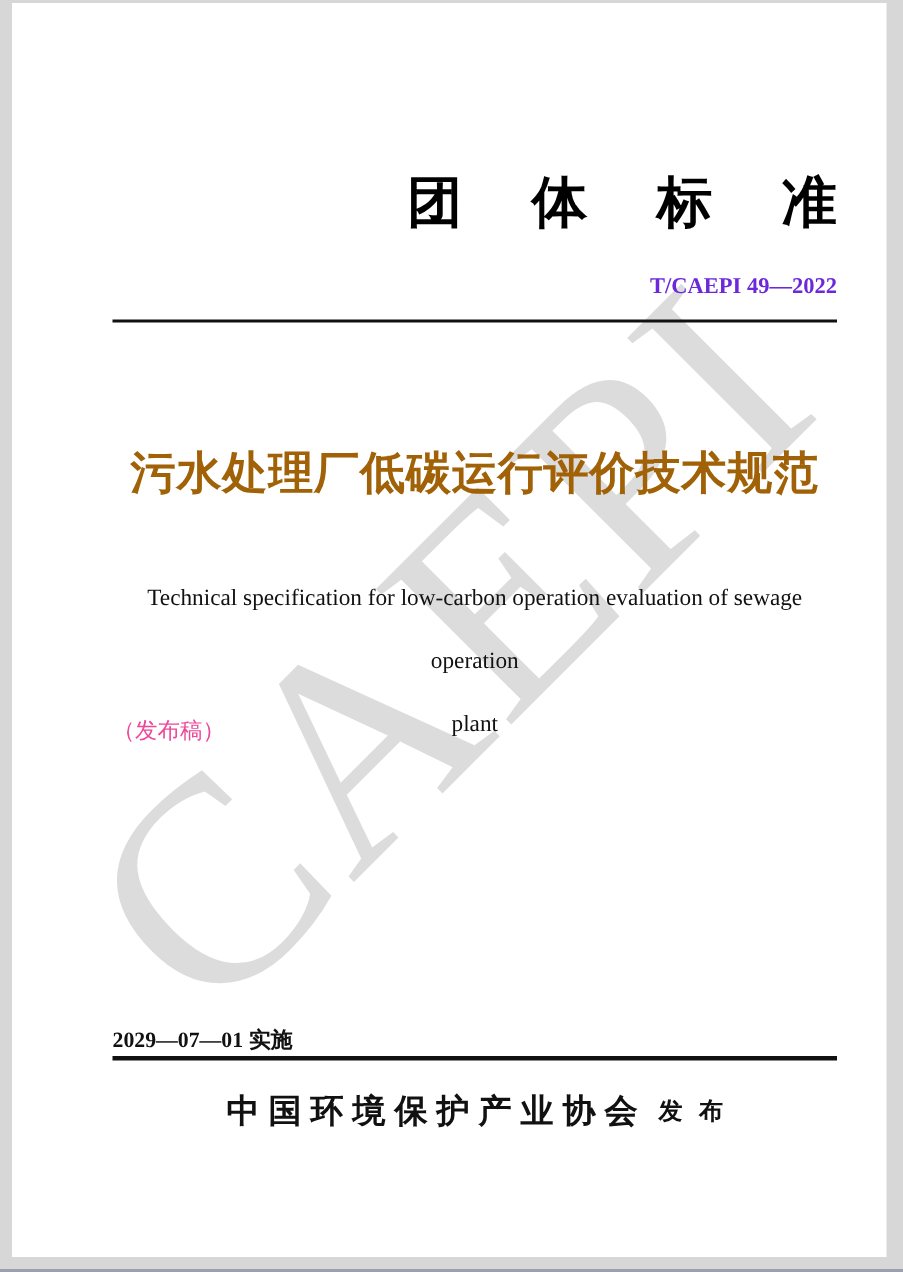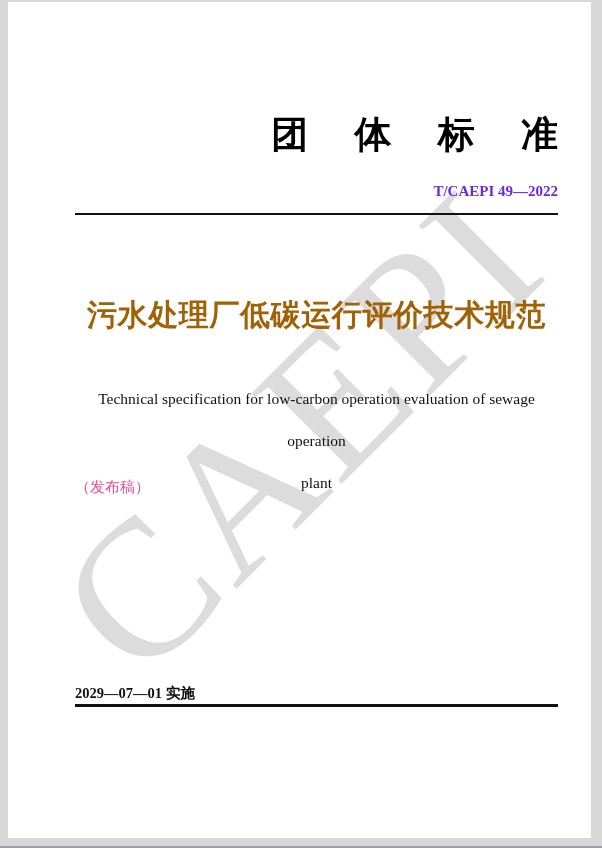--- a/index.html
+++ b/index.html
@@ -155,17 +155,21 @@
     <div class="col draft-label">（发布稿）</div>
 
     <div class="col dates-row">
       <div class="date-group">
         <span>2029—07—01</span><span class="date-label">实施</span>
       </div>
     </div>
 
     <div class="col rule-bottom"></div>
 
+    <div class="col publisher-row">
+      <span class="publisher-name">中国环境保护产业协会</span>
+      <span class="publisher-action">发布</span>
+    </div>
 
   </div>
 </div>
 
 <div class="bottom-edge"></div>
 
 </body></html>

